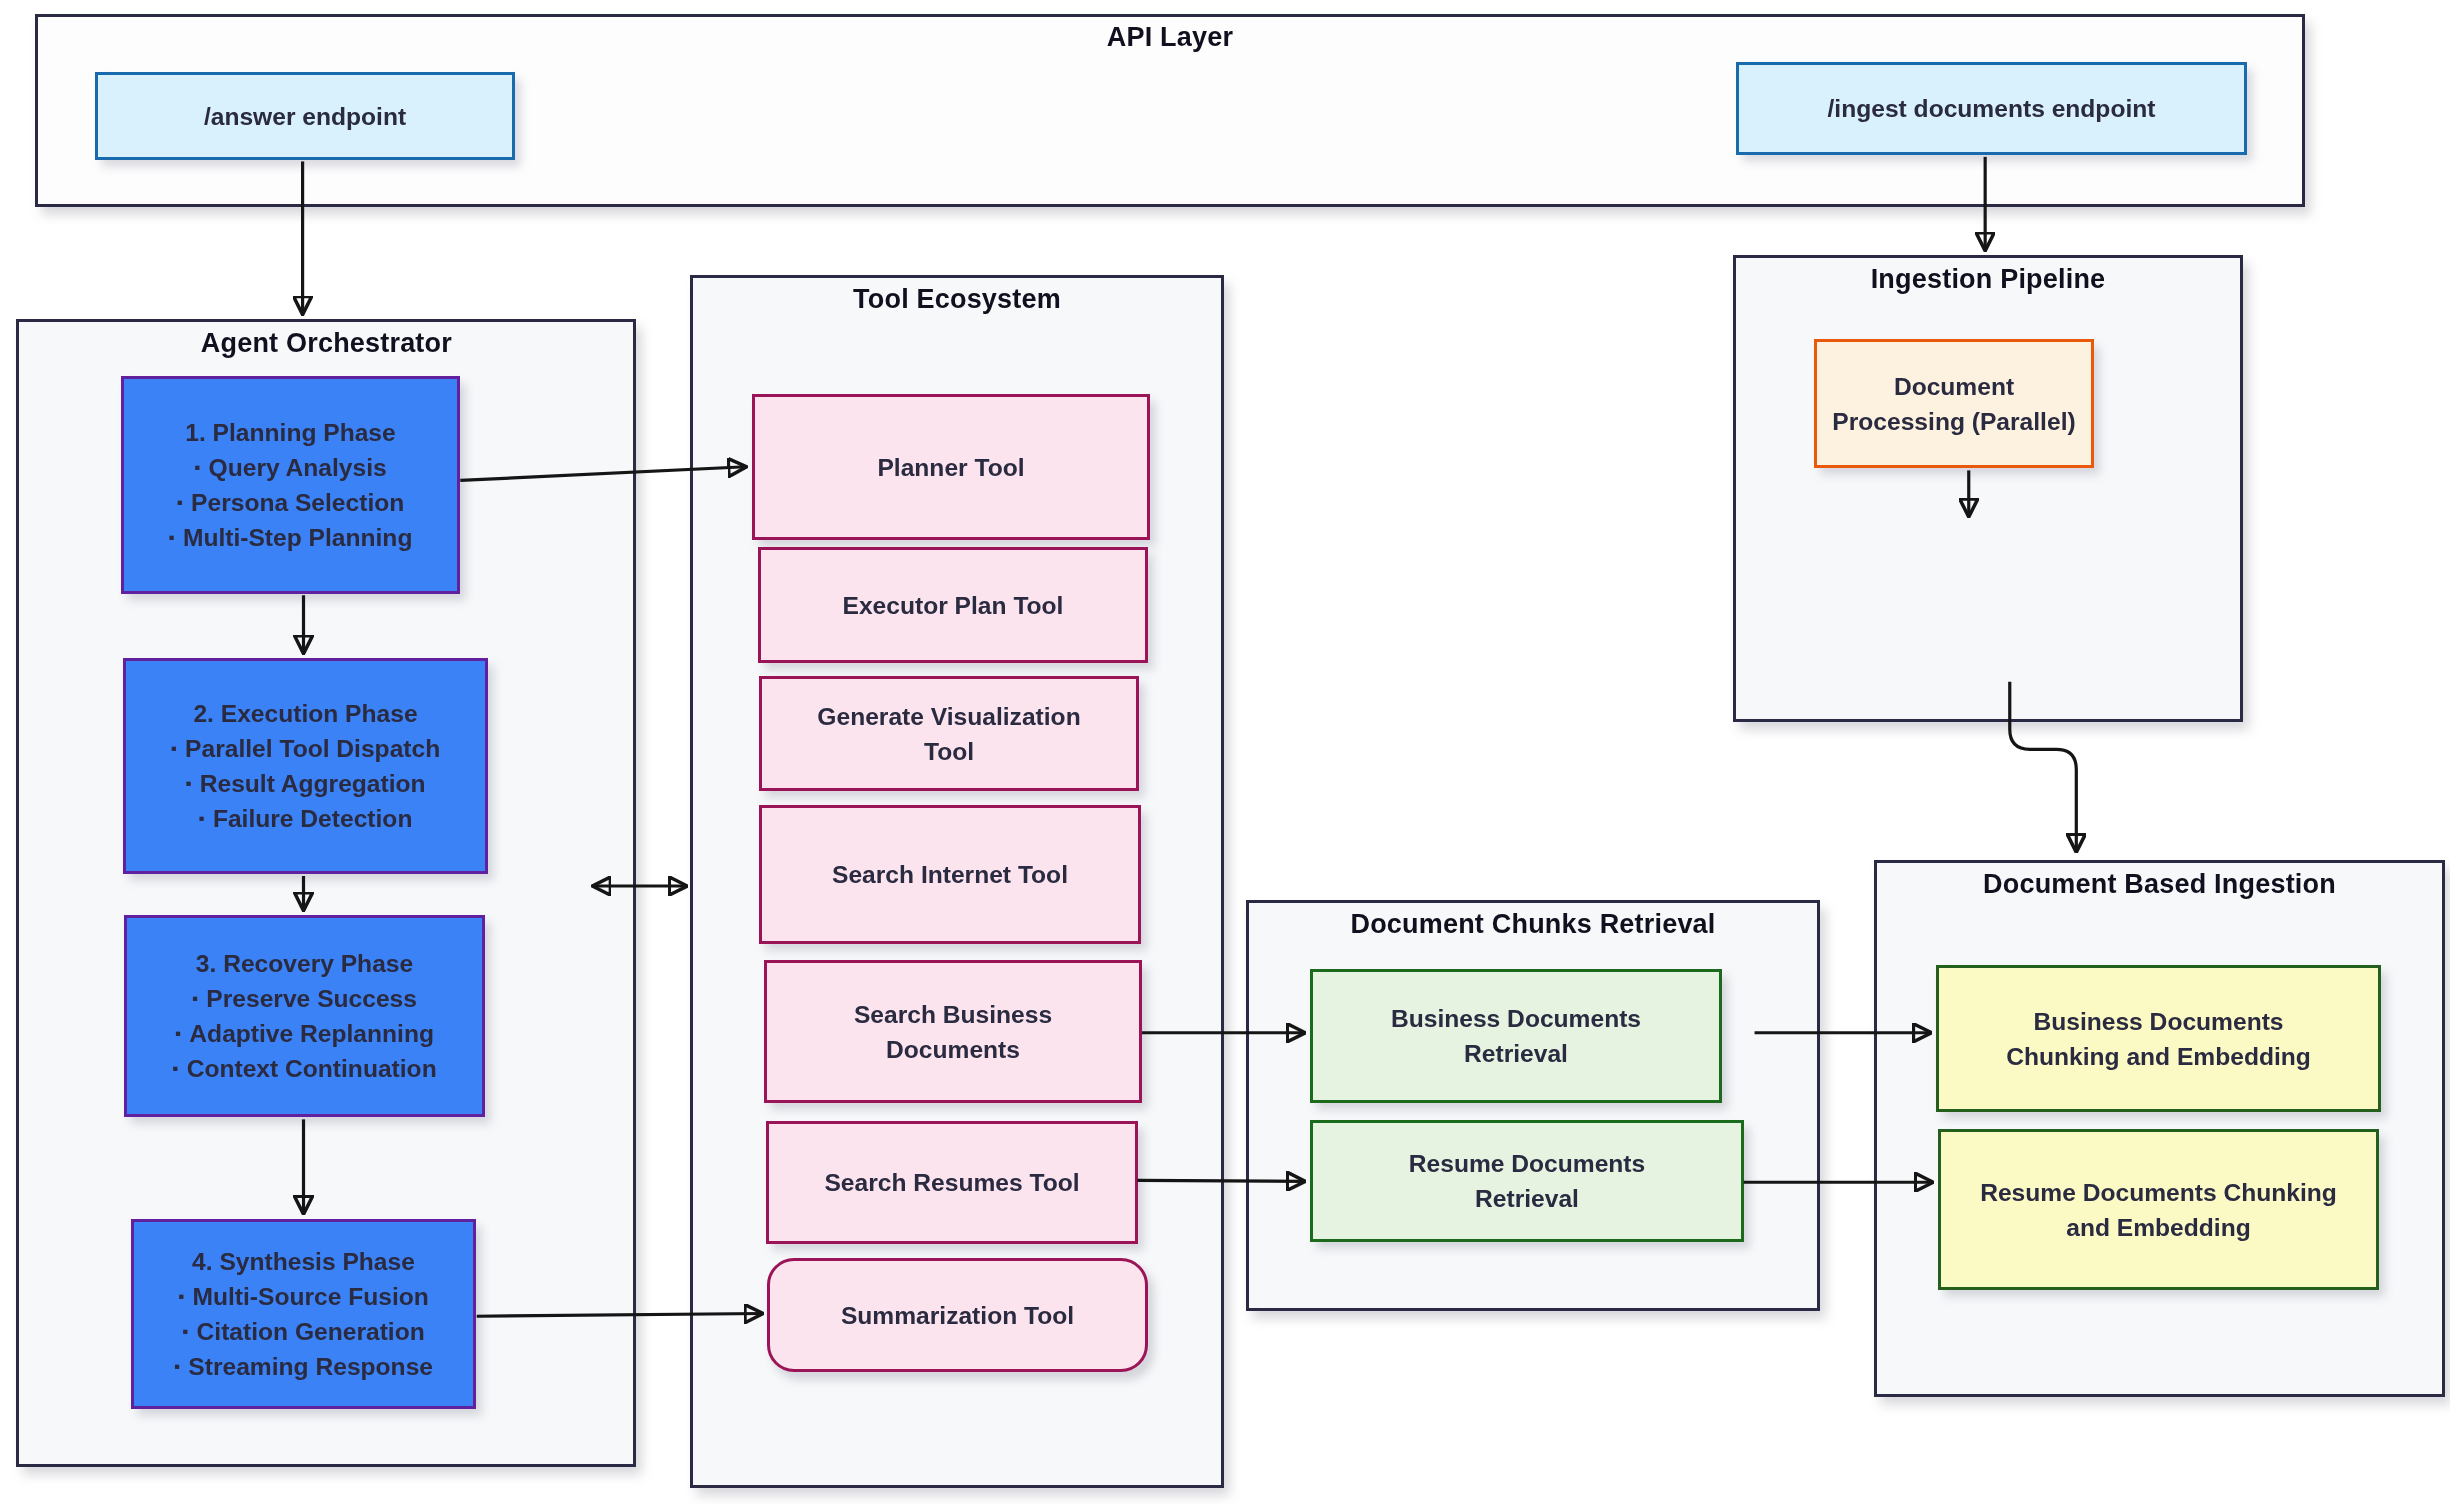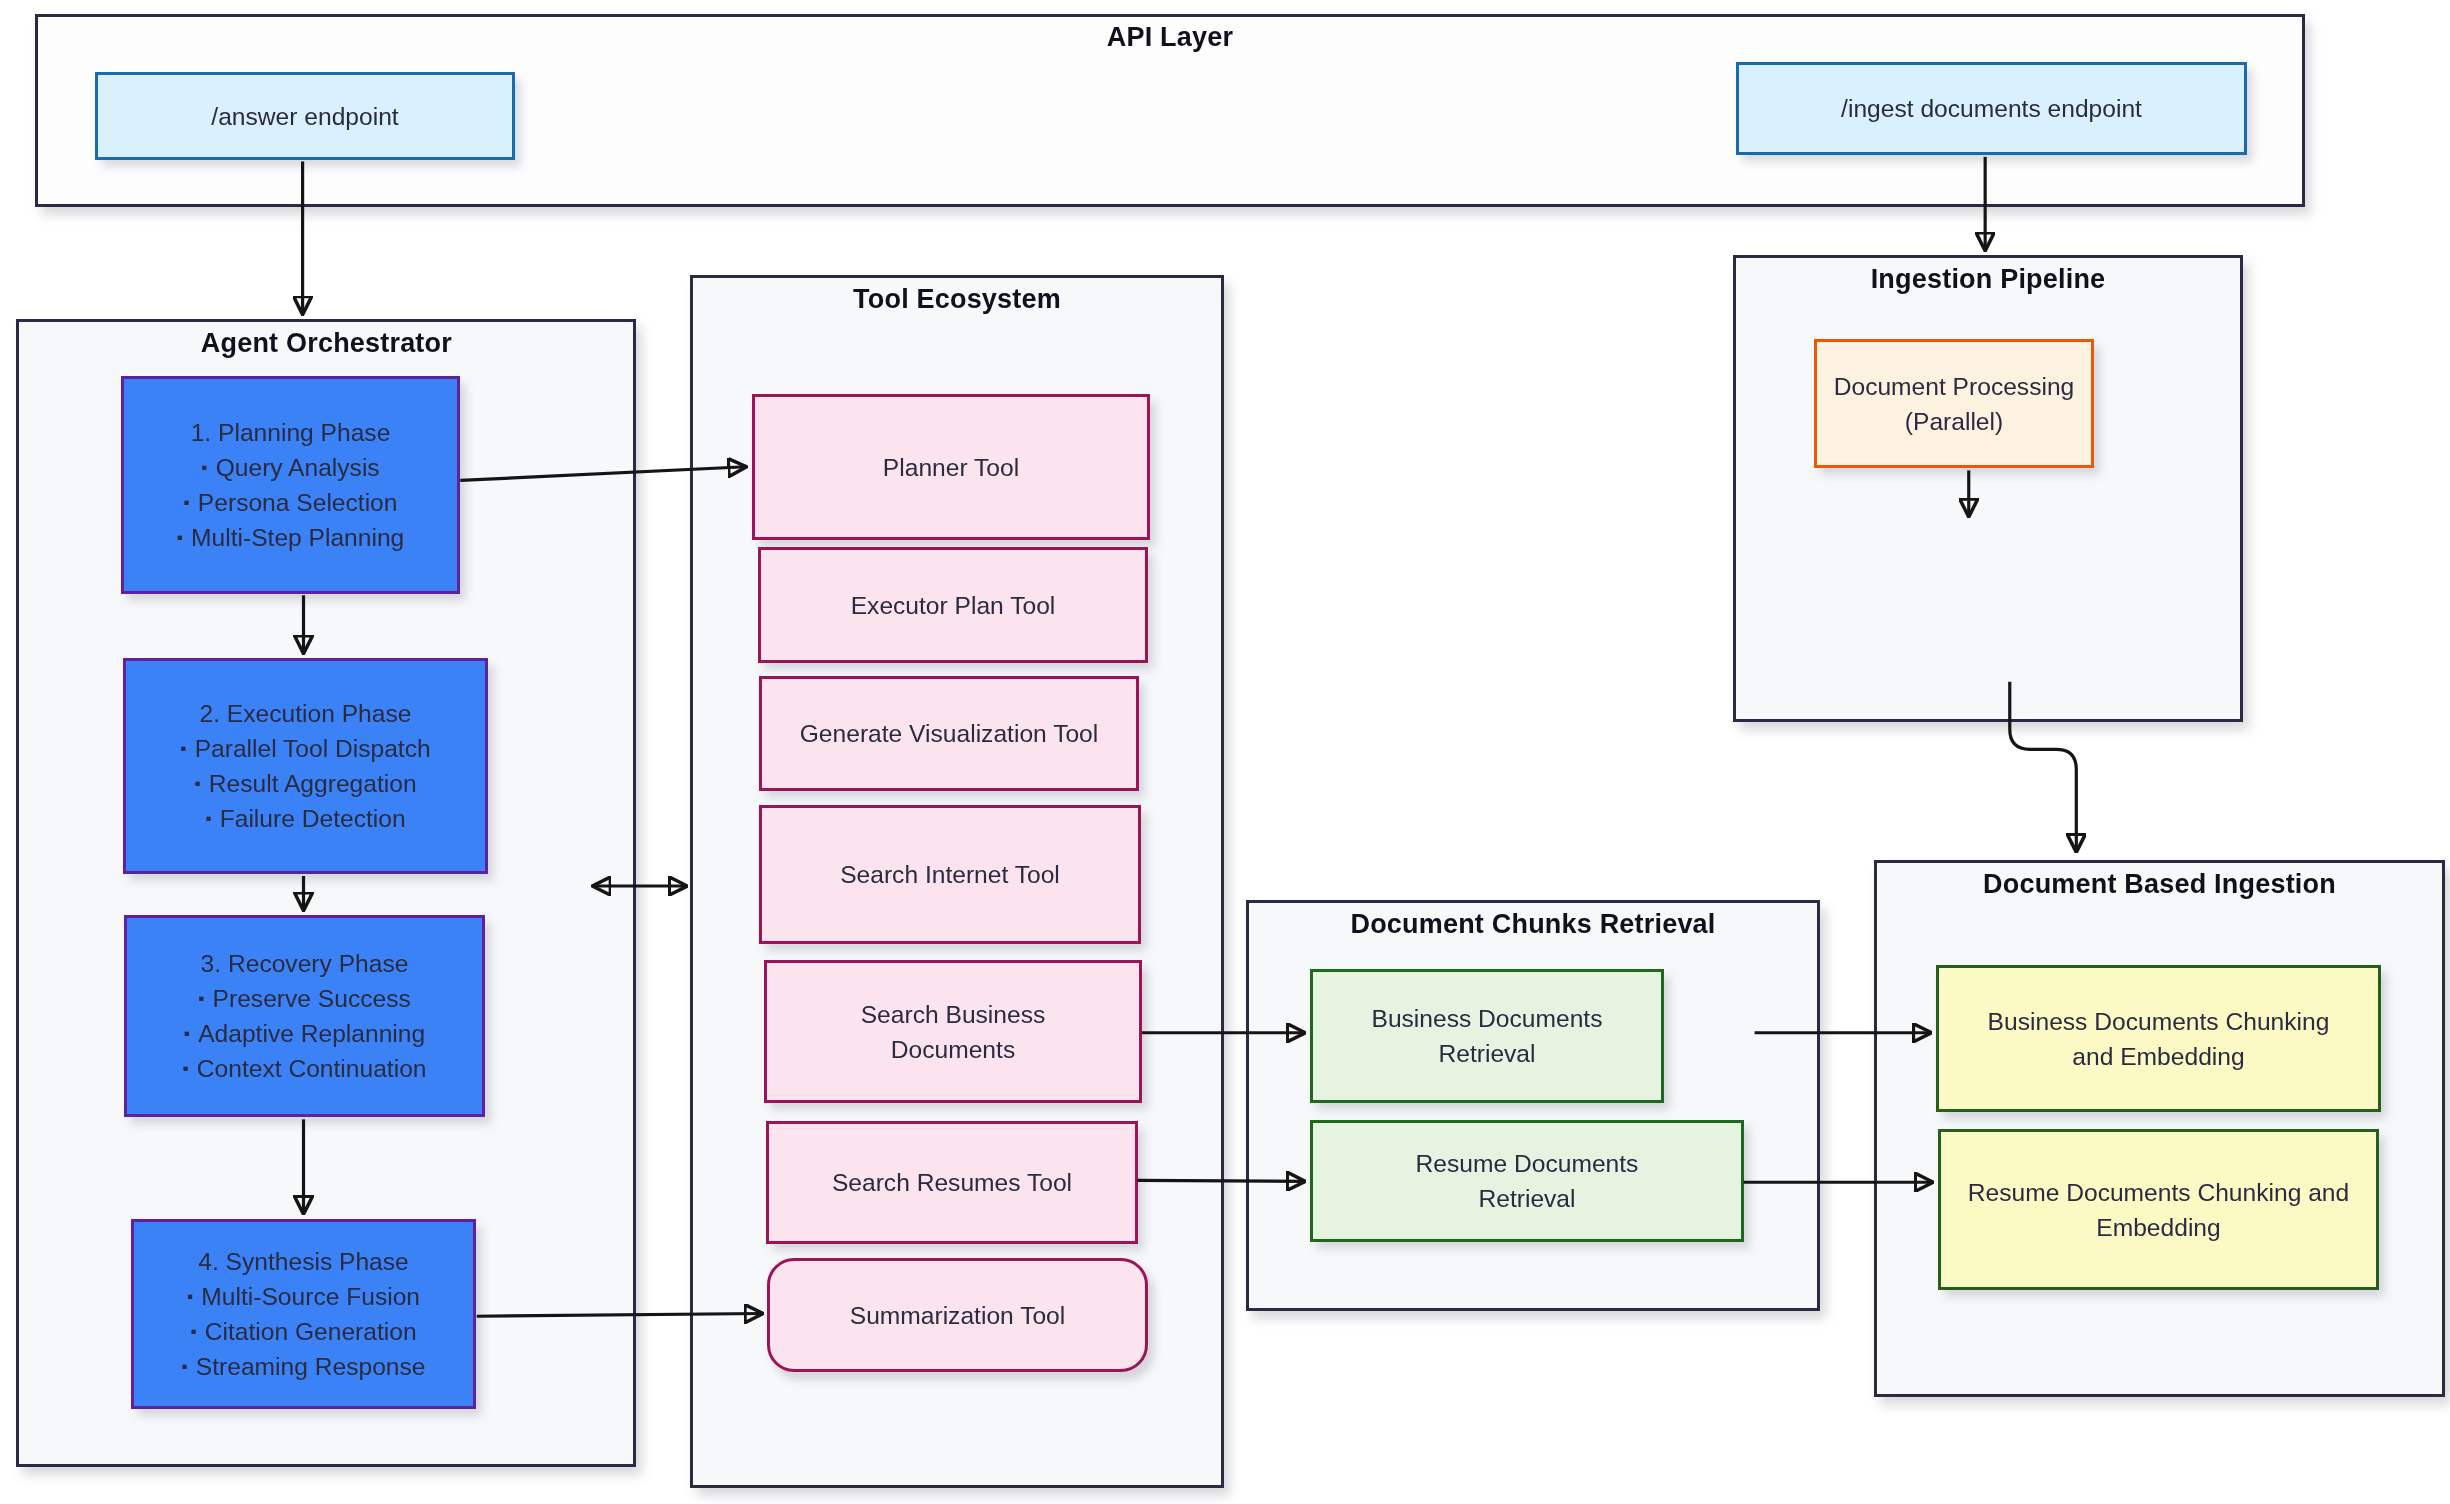--- a/index.html
+++ b/index.html
@@ -13,21 +13,21 @@
   }
   .container.white{background:#fdfdfe;}
   .container-title{
     position:absolute;top:5.5px;left:0;width:100%;text-align:center;
     font-size:27px;font-weight:700;color:#10101e;letter-spacing:0.2px;
   }
   .node{
     position:absolute;box-sizing:border-box;z-index:3;
     display:flex;flex-direction:column;align-items:center;justify-content:center;
     text-align:center;font-size:24.6px;line-height:35px;color:#2a2a40;
-    box-shadow:5.5px 7.3px 9px rgba(110,110,130,.25);padding:19px 9px;
+    box-shadow:5.5px 7.3px 9px rgba(110,110,130,.25);padding:19px 9px;font-weight:bold;
   }
   .node.blue   {background:#d9f1fc;border:3.6px solid #1a6bad;}
   .node.purple {background:#3b82f6;border:3.6px solid #61209e;}
   .node.pink   {background:#fbe4ee;border:3.6px solid #9c1458;}
   .node.green  {background:#e5f3e0;border:3.6px solid #1c6b1c;}
   .node.yellow {background:#fcfac4;border:3.6px solid #245f1e;}
   .node.orange {background:#fdf2e0;border:3.6px solid #e8590c;}
   .phase-title{white-space:nowrap;}
   .bullet-line{white-space:nowrap;}
   .bullet-glyph{font-size:17.3px;vertical-align:2.7px;margin-right:8.2px;}
@@ -117,21 +117,21 @@
     <span>Search Resumes Tool</span>
   </div>
   <div class="node pink" style="left:767px;top:1258px;width:381px;height:114px;border-radius:27px;">
     <span>Summarization Tool</span>
   </div>
 
   <div class="node orange" style="left:1814px;top:339px;width:280px;height:129px;">
     <span style="max-width:292px;">Document Processing (Parallel)</span>
   </div>
 
-  <div class="node green" style="left:1310px;top:969px;width:354px;height:134px;">
+  <div class="node green" style="left:1310px;top:969px;width:412px;height:134px;">
     <span style="max-width:301px;">Business Documents Retrieval</span>
   </div>
   <div class="node green" style="left:1310px;top:1120px;width:434px;height:122px;">
     <span style="max-width:292px;">Resume Documents Retrieval</span>
   </div>
 
   <div class="node yellow" style="left:1936px;top:965px;width:445px;height:147px;">
     <span style="max-width:365px;">Business Documents Chunking and Embedding</span>
   </div>
   <div class="node yellow" style="left:1938px;top:1129px;width:441px;height:161px;">

